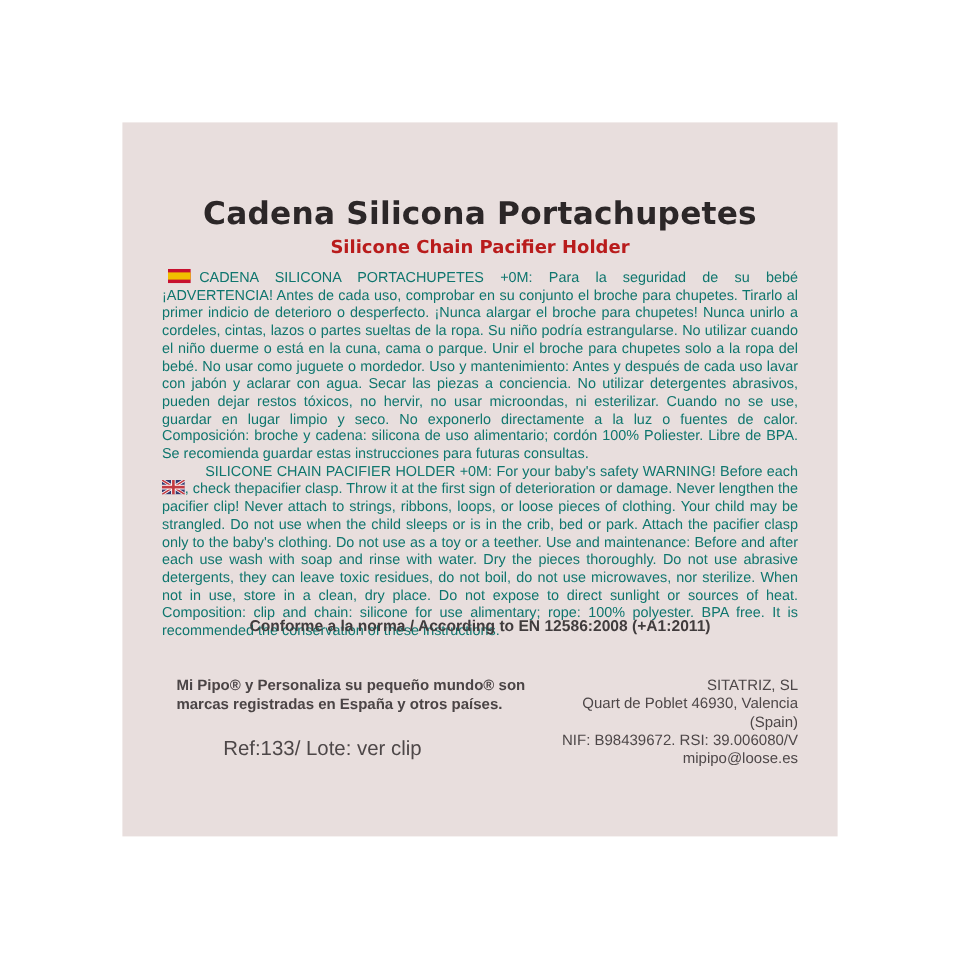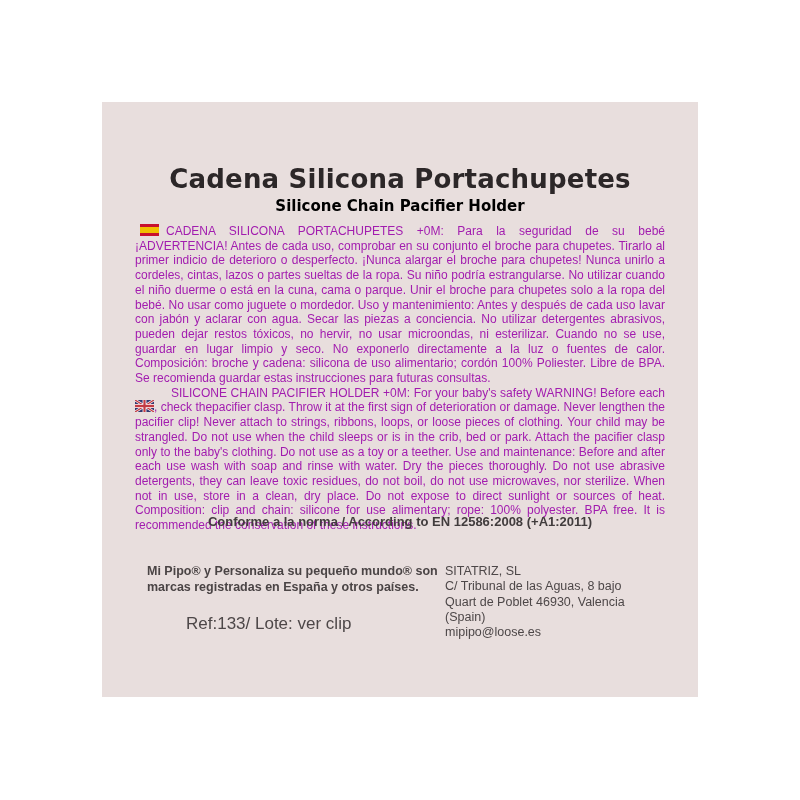--- a/index.html
+++ b/index.html
@@ -36,33 +36,33 @@
   .subtitle {
     position: absolute;
     top: 95px;
     left: 0;
     right: 0;
     text-align: center;
     font-family: "DejaVu Sans", sans-serif;
     font-weight: bold;
     font-size: 15px;
     line-height: 19px;
-    color: #000000;
+    color: #b91c1c;
   }
   .body-text {
     position: absolute;
     top: 122px;
     left: 33px;
     right: 33px;
     max-height: 316px;
     overflow: hidden;
     text-align: justify;
     font-size: 12px;
     line-height: 14.7px;
-    color: #a21caf;
+    color: #0f766e;
   }
   .para { text-align: justify; }
   .para-es { text-indent: 5px; }
   .para-en { text-indent: 36px; }
   .flag {
     display: inline-block;
     width: 19px;
     height: 12px;
     vertical-align: -1px;
     text-indent: 0;
@@ -93,20 +93,21 @@
     width: 310px;
     padding-left: 12px;
     font-weight: bold;
     font-size: 12.5px;
     line-height: 15.5px;
     color: #4a4445;
     text-align: left;
   }
   .footer-right {
     flex: 1;
+    text-align: right;
     font-size: 12.5px;
     line-height: 15.3px;
     color: #4d4748;
   }
   .ref {
     position: absolute;
     top: 512px;
     left: 84px;
     font-size: 17px;
     color: #4d4748;
@@ -134,22 +135,22 @@
               <path d="M30,0 L30,36 M0,18 L60,18" stroke="#c23a42" stroke-width="7"></path>
             </svg></span><span>, check thepacifier clasp. Throw it at the first sign of deterioration or damage. Never lengthen the pacifier clip! Never attach to strings, ribbons, loops, or loose pieces of clothing. Your child may be strangled. Do not use when the child sleeps or is in the crib, bed or park. Attach the pacifier clasp only to the baby's clothing. Do not use as a toy or a teether. Use and maintenance: Before and after each use wash with soap and rinse with water. Dry the pieces thoroughly. Do not use abrasive detergents, they can leave toxic residues, do not boil, do not use microwaves, nor sterilize. When not in use, store in a clean, dry place. Do not expose to direct sunlight or sources of heat. Composition: clip and chain: silicone for use alimentary; rope: 100% polyester. BPA free. It is recommended the conservation of these instructions.</span></p>
     </div>
 
     <div class="conforme">Conforme a la norma / According to EN 12586:2008 (+A1:2011)</div>
 
     <div class="footer">
       <div class="footer-left">Mi Pipo® y Personaliza su pequeño mundo® son marcas registradas en España y otros países.</div>
       <div class="footer-right">
         <div>SITATRIZ, SL</div>
-        <div>C/ Tribunal de las Aguas, 8 bajo</div>
         <div>Quart de Poblet 46930, Valencia (Spain)</div>
+        <div>NIF: B98439672. RSI: 39.006080/V</div>
         <div>mipipo@loose.es</div>
       </div>
     </div>
 
     <div class="ref">Ref:133/ Lote: ver clip</div>
 
   </div>
 </div>
 
 </body></html>

